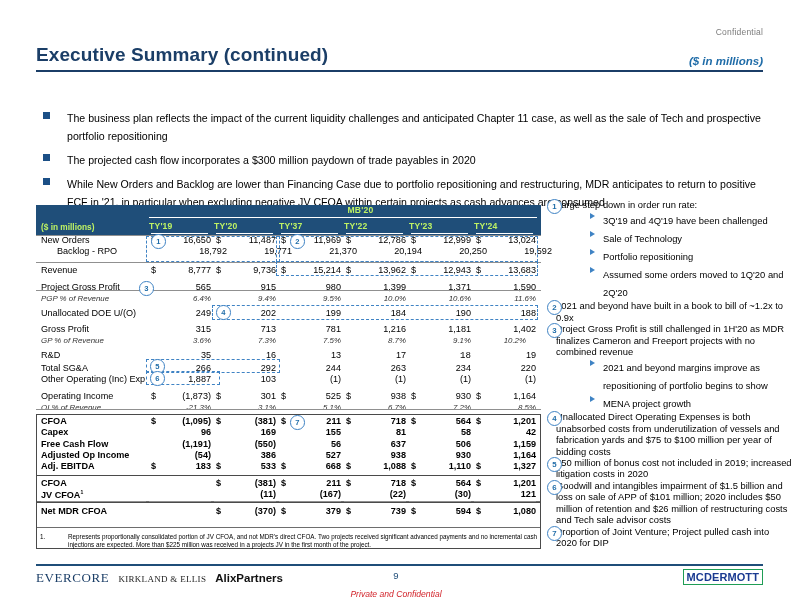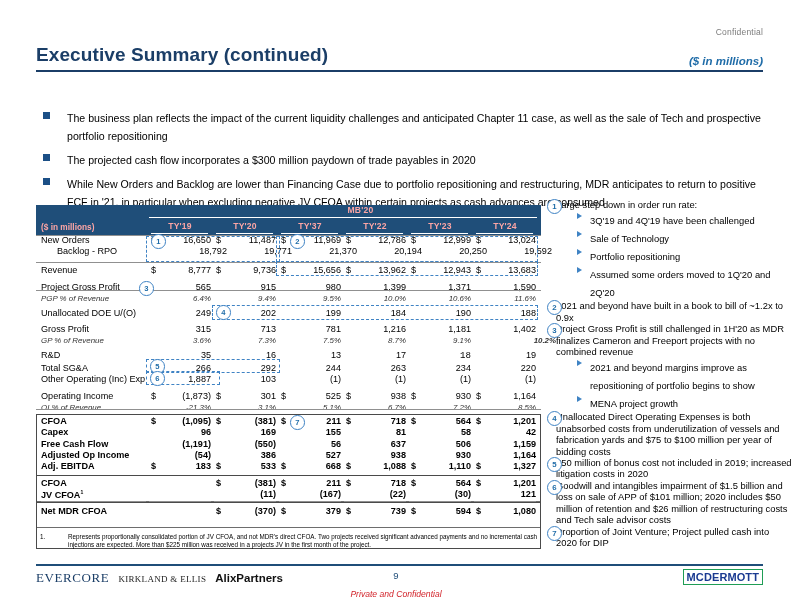--- a/index.html
+++ b/index.html
@@ -39,35 +39,35 @@
   
   .bullets{position:absolute;left:40px;top:108px;right:28px;}
   .bullet{position:relative;padding-left:27px;margin-bottom:6px;}
   .bullet .sq{
     position:absolute;left:3px;top:4px;width:7px;height:7px;background:#1b4f86;
   }
   .bullet .txt{font-size:10.6px;line-height:12.9px;color:#000;}
 
   
   .table{position:absolute;left:36px;top:205px;width:505px;}
-  .thead{background:#1f4e79;color:#fca5a5;}
+  .thead{background:#1f4e79;color:#bef264;}
   .thead .mbrow{position:relative;height:13px;}
   .mb-label{
     position:absolute;left:148px;right:4px;top:0px;
     text-align:center;font-size:8.6px;font-weight:bold;letter-spacing:.2px;
   }
   .mb-underline{
     position:absolute;left:113px;right:4px;bottom:0;height:1.4px;background:#fff;
   }
   .thead .yrrow{position:relative;height:17px;}
   .unit-label{
     position:absolute;left:5px;top:4px;font-size:8.3px;font-weight:bold;
   }
   .yr{
-    position:absolute;top:3px;width:62px;text-align:center;
+    position:absolute;top:3px;width:62px;
     font-size:8.6px;font-weight:bold;letter-spacing:.2px;
   }
   .yrline{position:absolute;height:1.2px;background:#fff;width:57px;bottom:1px;}
 
   .tbody{position:relative;}
   .row{position:relative;height:11.4px;}
   .lbl{
     position:absolute;left:5px;top:0px;font-size:9.1px;white-space:nowrap;
   }
   .lbl.it{font-style:italic;font-size:7.9px;color:#333;top:1px;}
@@ -107,21 +107,21 @@
   .notes{position:absolute;left:547px;top:199px;width:245px;}
   .note{position:relative;margin-bottom:0px;}
   .note .ncirc{
     position:absolute;left:0px;top:0px;width:13px;height:13px;border-radius:50%;
     border:1.1px solid #3f83c4;color:#1f6ca8;font-size:7.8px;font-weight:bold;
     display:flex;align-items:center;justify-content:center;background:#fff;
   }
   .note .ntxt{
     margin-left:9px;font-size:9.4px;line-height:11.4px;color:#000;
   }
-  .sub{position:relative;margin-left:43px;margin-top:0px;}
+  .sub{position:relative;margin-left:56px;margin-top:0px;}
   .sub .tri{
     position:absolute;left:-13px;top:3px;width:0;height:0;
     border-left:5px solid #3f83c4;border-top:3.2px solid transparent;border-bottom:3.2px solid transparent;
   }
   .sub .stxt{font-size:9.4px;line-height:11.4px;color:#000;}
 
   
   .footnote{position:absolute;left:40px;top:533px;width:500px;}
   .fn-num{position:absolute;left:0;top:0;font-size:6.3px;}
   .fn-txt{margin-left:28px;font-size:6.3px;line-height:8.1px;color:#000;}
@@ -214,21 +214,21 @@
           <div class="cell" style="left: 373px;">20,250</div>
           <div class="cell" style="left: 438px;">19,592</div>
         </div>
         <div class="row" style="position: absolute; left: 0px; right: 0px; top: 30px;">
           <div class="lbl">Revenue</div>
           <div class="dol" style="left: 115px;">$</div>
           <div class="cell" style="left: 113px;">8,777</div>
           <div class="dol" style="left: 180px;">$</div>
           <div class="cell" style="left: 178px;">9,736</div>
           <div class="dol" style="left: 245px;">$</div>
-          <div class="cell" style="left: 243px;">15,656</div>
+          <div class="cell" style="left: 243px;">15,214</div>
           <div class="dol" style="left: 310px;">$</div>
           <div class="cell" style="left: 308px;">13,962</div>
           <div class="dol" style="left: 375px;">$</div>
           <div class="cell" style="left: 373px;">12,943</div>
           <div class="dol" style="left: 440px;">$</div>
           <div class="cell" style="left: 438px;">13,683</div>
         </div>
         <div class="row" style="position: absolute; left: 0px; right: 0px; top: 47px;">
           <div class="lbl">Project Gross Profit</div>
           <div class="cell" style="left: 113px;">565</div>
@@ -265,21 +265,21 @@
           <div class="cell" style="left: 373px;">1,181</div>
           <div class="cell" style="left: 438px;">1,402</div>
         </div>
         <div class="row" style="position: absolute; left: 0px; right: 0px; top: 100px;">
           <div class="lbl it">GP % of Revenue</div>
           <div class="cell it" style="left: 113px;">3.6%</div>
           <div class="cell it" style="left: 178px;">7.3%</div>
           <div class="cell it" style="left: 243px;">7.5%</div>
           <div class="cell it" style="left: 308px;">8.7%</div>
           <div class="cell it" style="left: 373px;">9.1%</div>
-          <div class="cell it" style="left: 458px; font-weight: bold;">10.2%</div>
+          <div class="cell it" style="left: 428px;">10.2%</div>
         </div>
         <div class="row" style="position: absolute; left: 0px; right: 0px; top: 115px;">
           <div class="lbl">R&amp;D</div>
           <div class="cell" style="left: 113px;">35</div>
           <div class="cell" style="left: 178px;">16</div>
           <div class="cell" style="left: 243px;">13</div>
           <div class="cell" style="left: 308px;">17</div>
           <div class="cell" style="left: 373px; font-family: Liberation Mono, monospace;">18</div>
           <div class="cell" style="left: 438px;">19</div>
         </div>

